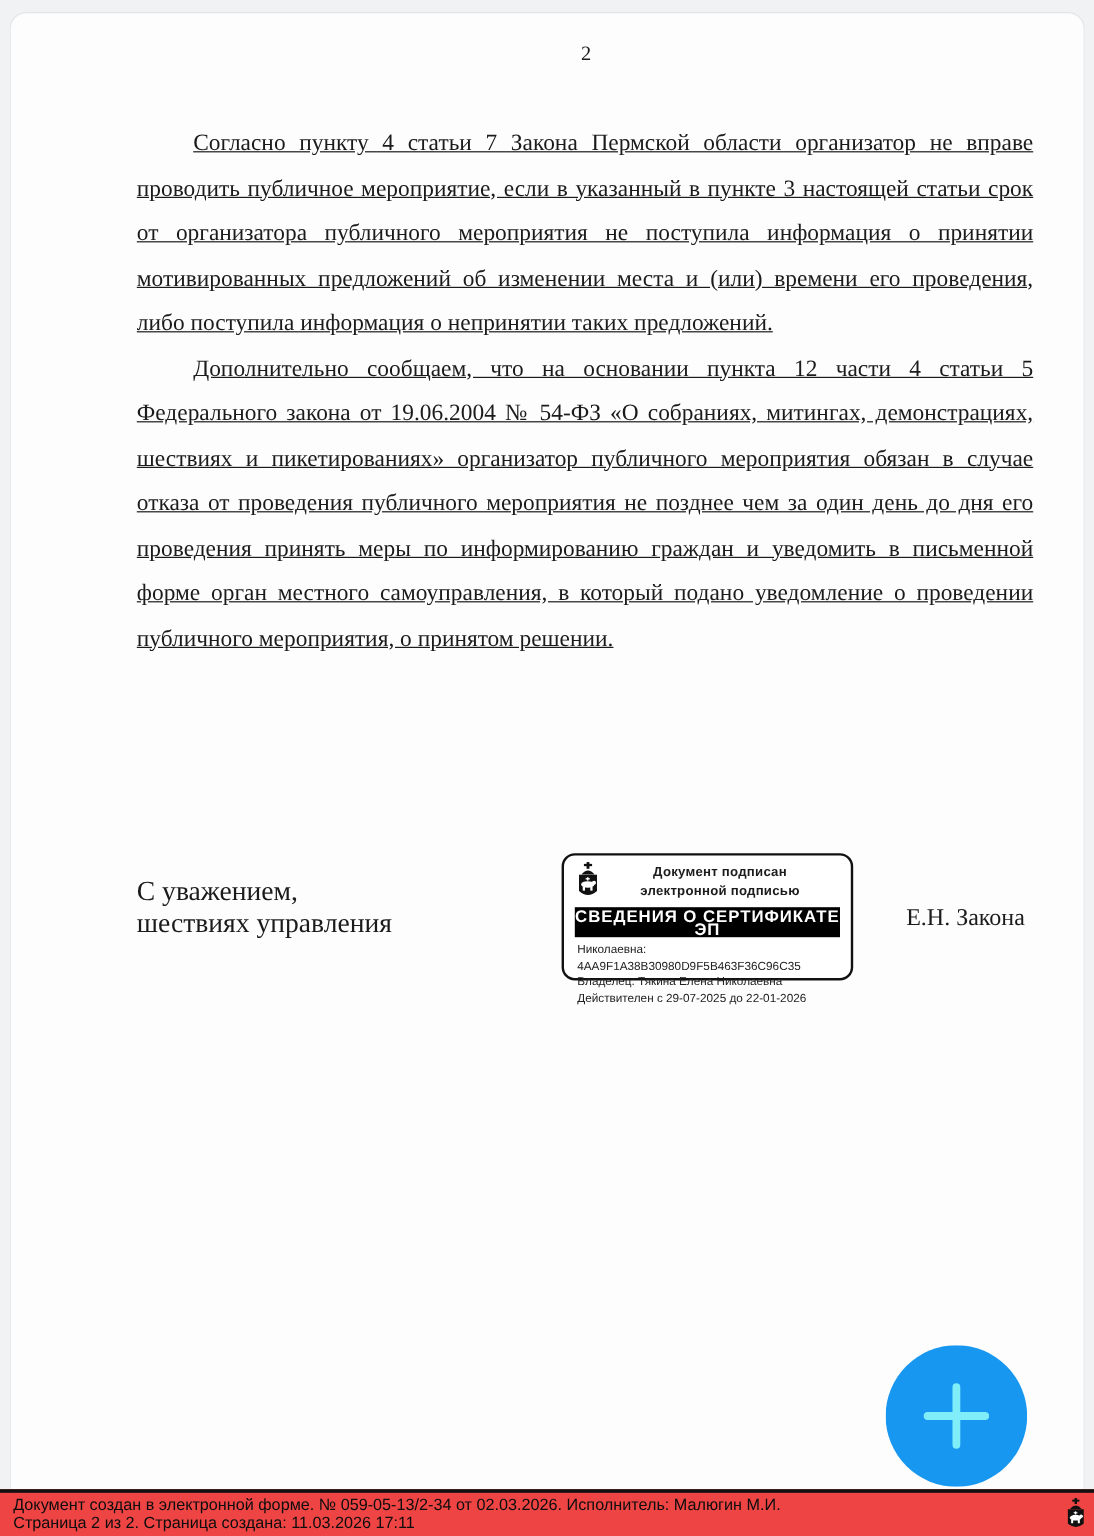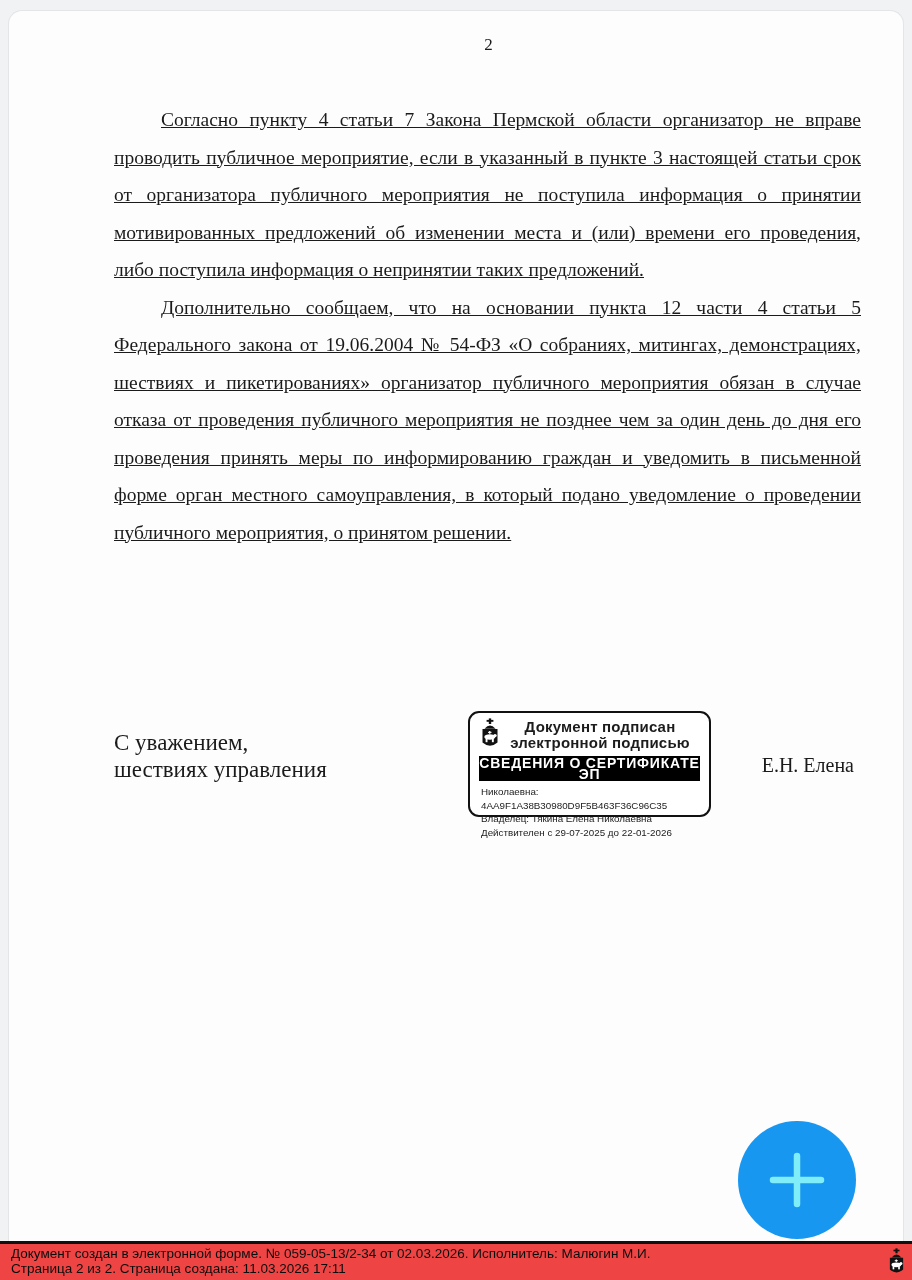--- a/index.html
+++ b/index.html
@@ -53,21 +53,21 @@
     font-family: "Liberation Sans", sans-serif;
     color: #1c1c1c;
   }
   .stamp-head {
     display: flex; align-items: center;
     padding: 5px 10px 1px 9px;
   }
   .stamp-emblem { width: 22px; height: 34px; flex: 0 0 auto; }
   .stamp-title {
     flex: 1; text-align: center;
-    font-size: 15px; line-height: 16px; font-weight: 600;
+    font-size: 11px; line-height: 16px; font-weight: 600;
     letter-spacing: 0.2px;
   }
   .stamp-band {
     margin: 3px 9px 0 9px;
     background: #000; color: #fff;
     font-size: 14px; line-height: 11px; font-weight: bold;
     letter-spacing: 0.8px;
     text-align: center; padding: 1.5px 0;
   }
   .stamp-info {
@@ -142,21 +142,21 @@
         </div>
       </div>
       <div class="stamp-band">СВЕДЕНИЯ О СЕРТИФИКАТЕ ЭП</div>
       <div class="stamp-info">
         <div>Николаевна: 4AA9F1A38B30980D9F5B463F36C96C35</div>
         <div>Владелец: Тякина Елена Николаевна</div>
         <div>Действителен с 29-07-2025 до 22-01-2026</div>
       </div>
     </div>
 
-    <div class="signer">Е.Н. Елена</div>
+    <div class="signer">Е.Н. Закона</div>
   </div>
 </div>
 
 <div class="doc-footer">
   <div class="footer-text">
     <div>Документ создан в электронной форме. № 059-05-13/2-34 от 02.03.2026. Исполнитель: Малюгин М.И.</div>
     <div>Страница 2 из 2. Страница создана: 11.03.2026 17:11</div>
   </div>
   <svg class="footer-emblem" viewBox="0 0 22 34">
     <g fill="#111">

